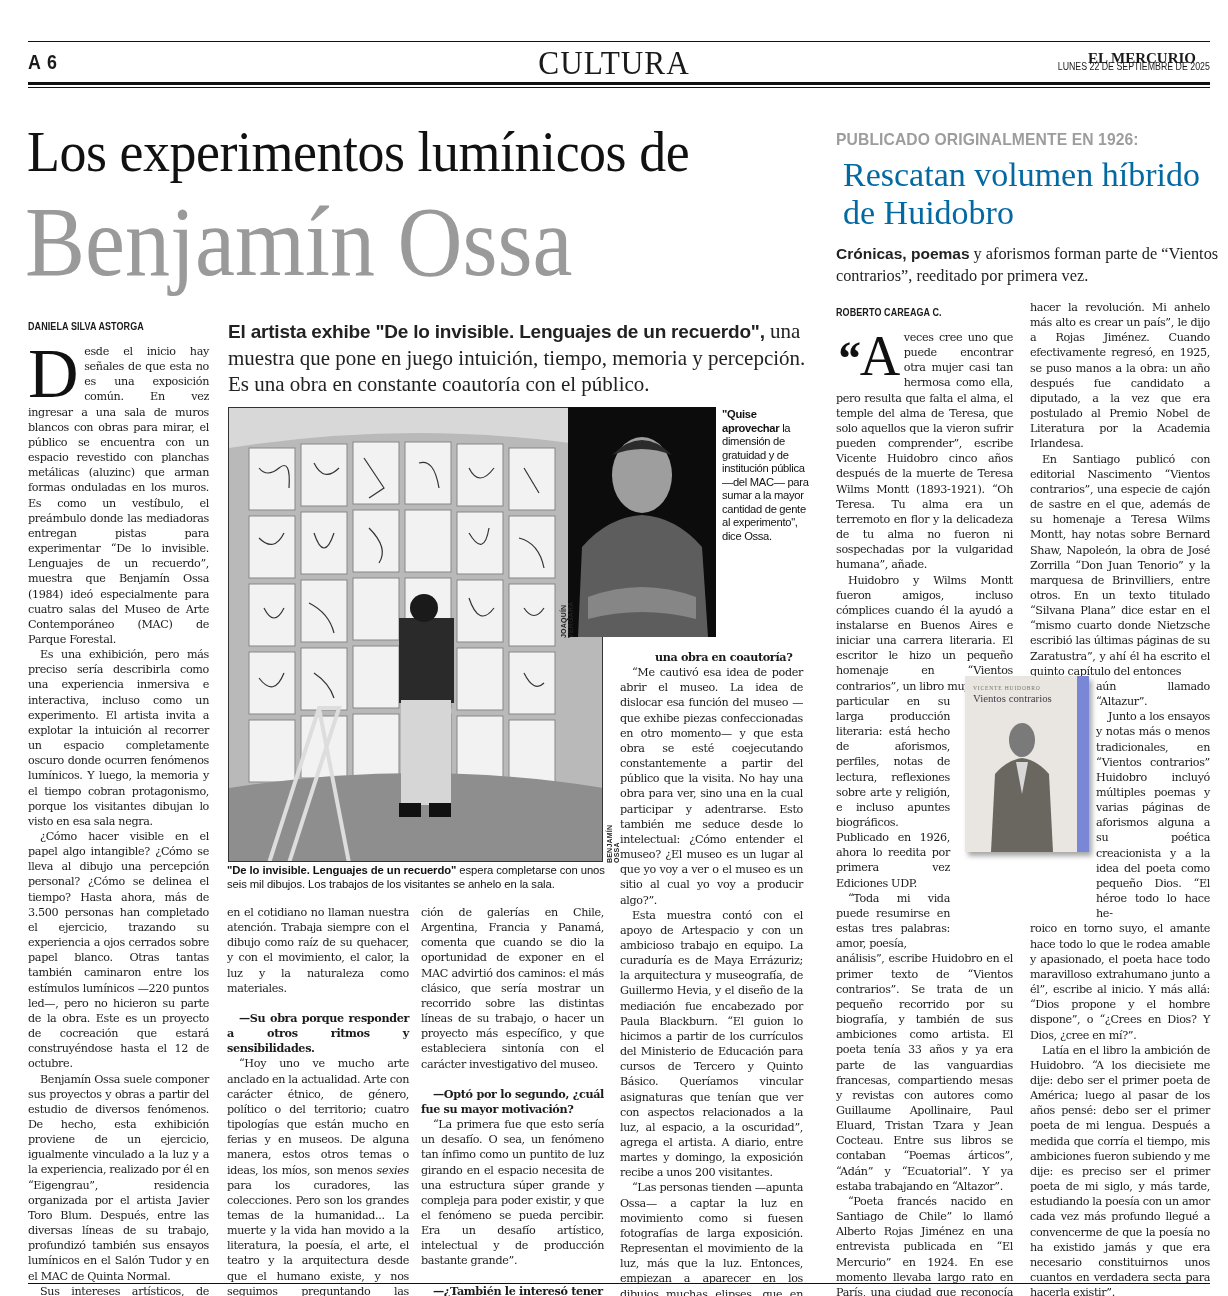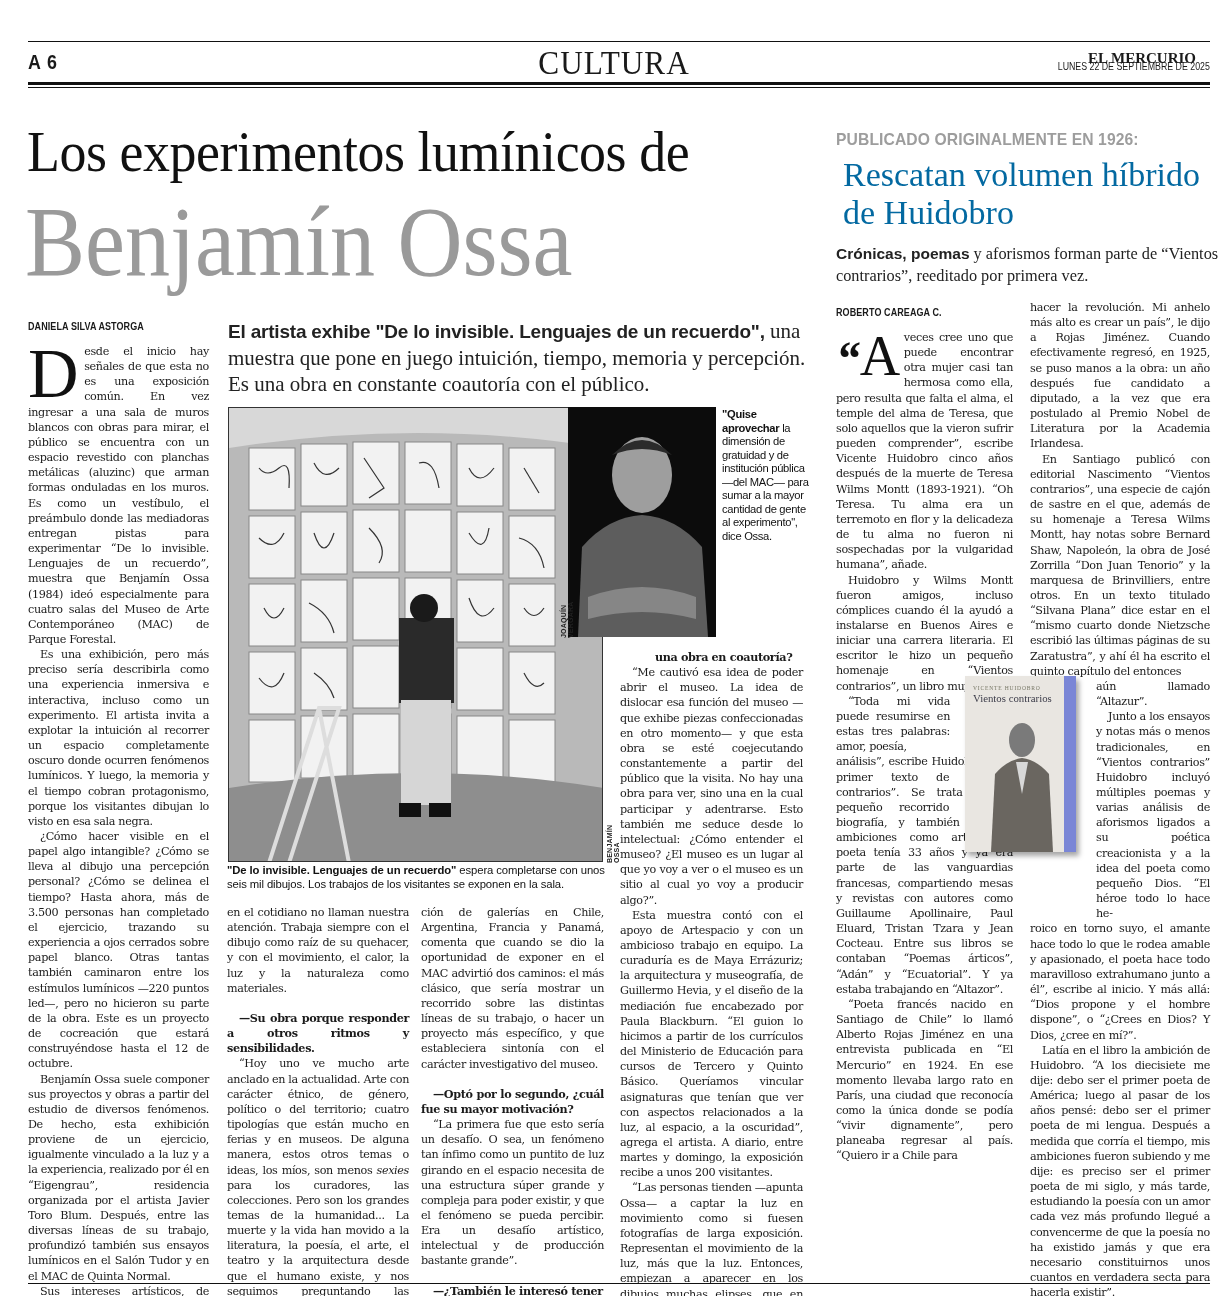--- a/index.html
+++ b/index.html
@@ -47,21 +47,21 @@
 
   
   .kicker { left: 836px; top: 130px; font-family: "Liberation Sans", sans-serif; font-weight: bold; font-size: 16.5px; color: #9d9d9d; letter-spacing: 0.1px; transform: scaleX(0.95); transform-origin: left; }
   .hl-right { left: 843px; top: 156px; width: 390px; font-family: "Liberation Serif", serif; font-size: 34px; line-height: 38px; color: #0369a1; }
   .deck-right { left: 836px; top: 243px; width: 390px; font-family: "Liberation Serif", serif; font-size: 16.3px; line-height: 22px; color: #222; }
   .deck-right b { font-family: "Liberation Sans", sans-serif; font-weight: bold; font-size: 15.5px; }
 
   .quote-cap { float: left; font-family: "Liberation Serif", serif; font-size: 56px; line-height: 44px; margin: 4px 4px 0 0; color: #111; }
   .quote-mark { font-family: "Liberation Serif", serif; font-size: 48px; font-style: italic; font-weight: bold; }
 
-  .book { left: 965px; top: 676px; width: 111px; height: 176px; background: #e9e6e1; box-shadow: 3px 4px 5px rgba(0,0,0,0.35); overflow: hidden; }
+  .book { left: 965px; top: 676px; width: 124px; height: 176px; background: #e9e6e1; box-shadow: 3px 4px 5px rgba(0,0,0,0.35); overflow: hidden; }
   .book-spine { position: absolute; right: 0; top: 0; width: 12px; height: 100%; background: #7a86d6; }
   .book-author { position: absolute; left: 8px; top: 9px; font-size: 5.6px; letter-spacing: 0.8px; color: #776; font-family: "Liberation Serif", serif; }
   .book-title { position: absolute; left: 8px; top: 16px; font-size: 10.8px; color: #3d3d4a; font-family: "Liberation Serif", serif; }
   .book-photo { position: absolute; left: 20px; top: 38px; width: 74px; height: 138px; }
 </style>
 </head>
 <body>
 
 <div class="abs top-rule"></div>
 <div class="abs hdr-page">A 6</div>
@@ -164,21 +164,21 @@
     <path d="M20,190 Q74,170 128,190 L128,212 Q74,198 20,212 Z" fill="#868686"></path>
   </svg>
 </div>
 <div class="abs credit-vert" style="left:560px; top:568px; height:70px;">JOAQUÍN VERGARA</div>
 
 <div class="abs pull">
   <b>"Quise aprovechar</b><span> la dimensión de gratuidad y de institución pública —del MAC— para sumar a la mayor cantidad de gente al experimento", dice Ossa.</span>
 </div>
 
 <div class="abs caption">
-  <b>"De lo invisible. Lenguajes de un recuerdo"</b><span> espera completarse con unos seis mil dibujos. Los trabajos de los visitantes se exponen en la sala.</span>
+  <b>"De lo invisible. Lenguajes de un recuerdo"</b><span> espera completarse con unos seis mil dibujos. Los trabajos de los visitantes se anhelo en la sala.</span>
 </div>
 
 <div class="abs col" style="left:227px; top:905px; width:182px;">
   <p class="noindent">en el cotidiano no llaman nuestra atención. Trabaja siempre con el dibujo como raíz de su quehacer, y con el movimiento, el calor, la luz y la naturaleza como materiales.</p>
   <p class="q">—Su obra porque responder a otros ritmos y sensibilidades.</p>
   <p><span>“Hoy uno ve mucho arte anclado en la actualidad. Arte con carácter étnico, de género, político o del territorio; cuatro tipologías que están mucho en ferias y en museos. De alguna manera, estos otros temas o ideas, los míos, son menos </span><em>sexies</em><span> para los curadores, las colecciones. Pero son los grandes temas de la humanidad... La muerte y la vida han movido a la literatura, la poesía, el arte, el teatro y la arquitectura desde que el humano existe, y nos seguimos preguntando las mismas cosas”.</span></p>
 
 </div>
 
 <div class="abs col" style="left:421px; top:905px; width:183px;">
@@ -199,32 +199,33 @@
 <div class="abs hl-right">Rescatan volumen híbrido de Huidobro</div>
 <div class="abs deck-right">
   <b>Crónicas, poemas</b><span> y aforismos forman parte de “Vientos contrarios”, reeditado por primera vez.</span>
 </div>
 <div class="abs byline" style="left:836px; top:307px;">ROBERTO CAREAGA C.</div>
 
 <div class="abs col" style="left:836px; top:330px; width:177px;">
   <p class="noindent"><span class="quote-cap"><span class="quote-mark">“</span><span>A</span></span><span>veces cree uno que puede encontrar otra mujer casi tan hermosa como ella, pero resulta que falta el alma, el temple del alma de Teresa, que solo aquellos que la vieron sufrir pueden comprender”, escribe Vicente Huidobro cinco años después de la muerte de Teresa Wilms Montt (1893-1921). “Oh Teresa. Tu alma era un terremoto en flor y la delicadeza de tu alma no fueron ni sospechadas por la vulgaridad humana”, añade.</span></p>
   <p>Huidobro y Wilms Montt fueron amigos, incluso cómplices cuando él la ayudó a instalarse en Buenos Aires e iniciar una carrera literaria. El escritor le hizo un pequeño homenaje en “Vientos contrarios”, un libro muy</p>
   <div style="width:114px;">
+    <p class="noindent">particular en su larga producción literaria: está hecho de aforismos, perfiles, notas de lectura, reflexiones sobre arte y religión, e incluso apuntes biográficos. Publicado en 1926, ahora lo reedita por primera vez Ediciones UDP.</p>
     <p>“Toda mi vida puede resumirse en estas tres palabras: amor, poesía,</p>
   </div>
   <p class="noindent">análisis”, escribe Huidobro en el primer texto de “Vientos contrarios”. Se trata de un pequeño recorrido por su biografía, y también de sus ambiciones como artista. El poeta tenía 33 años y ya era parte de las vanguardias francesas, compartiendo mesas y revistas con autores como Guillaume Apollinaire, Paul Eluard, Tristan Tzara y Jean Cocteau. Entre sus libros se contaban “Poemas árticos”, “Adán” y “Ecuatorial”. Y ya estaba trabajando en “Altazor”.</p>
   <p>“Poeta francés nacido en Santiago de Chile” lo llamó Alberto Rojas Jiménez en una entrevista publicada en “El Mercurio” en 1924. En ese momento llevaba largo rato en París, una ciudad que reconocía como la única donde se podía “vivir dignamente”, pero planeaba regresar al país. “Quiero ir a Chile para</p>
 </div>
 
 <div class="abs col" style="left:1030px; top:300px; width:180px;">
   <p class="noindent">hacer la revolución. Mi anhelo más alto es crear un país”, le dijo a Rojas Jiménez. Cuando efectivamente regresó, en 1925, se puso manos a la obra: un año después fue candidato a diputado, a la vez que era postulado al Premio Nobel de Literatura por la Academia Irlandesa.</p>
   <p>En Santiago publicó con editorial Nascimento “Vientos contrarios”, una especie de cajón de sastre en el que, además de su homenaje a Teresa Wilms Montt, hay notas sobre Bernard Shaw, Napoleón, la obra de José Zorrilla “Don Juan Tenorio” y la marquesa de Brinvilliers, entre otros. En un texto titulado “Silvana Plana” dice estar en el “mismo cuarto donde Nietzsche escribió las últimas páginas de su Zaratustra”, y ahí él ha escrito el quinto capítulo del entonces</p>
   <div style="margin-left:66px;">
     <p class="noindent">aún llamado “Altazur”.</p>
-    <p>Junto a los ensayos y notas más o menos tradicionales, en “Vientos contrarios” Huidobro incluyó múltiples poemas y varias análisis de aforismos ligados a su poética creacionista y a la idea del poeta como pequeño Dios. “El héroe todo lo hace he-</p>
+    <p>Junto a los ensayos y notas más o menos tradicionales, en “Vientos contrarios” Huidobro incluyó múltiples poemas y varias páginas de aforismos alguna a su poética creacionista y a la idea del poeta como pequeño Dios. “El héroe todo lo hace he-</p>
   </div>
   <p class="noindent">roico en torno suyo, el amante hace todo lo que le rodea amable y apasionado, el poeta hace todo maravilloso extrahumano junto a él”, escribe al inicio. Y más allá: “Dios propone y el hombre dispone”, o “¿Crees en Dios? Y Dios, ¿cree en mí?”.</p>
   <p>Latía en el libro la ambición de Huidobro. “A los diecisiete me dije: debo ser el primer poeta de América; luego al pasar de los años pensé: debo ser el primer poeta de mi lengua. Después a medida que corría el tiempo, mis ambiciones fueron subiendo y me dije: es preciso ser el primer poeta de mi siglo, y más tarde, estudiando la poesía con un amor cada vez más profundo llegué a convencerme de que la poesía no ha existido jamás y que era necesario constituirnos unos cuantos en verdadera secta para hacerla existir”.</p>
 </div>
 
 <div class="abs book">
   <div class="book-author">VICENTE HUIDOBRO</div>
   <div class="book-title">Vientos contrarios</div>
   <svg class="book-photo" viewBox="0 0 74 138">
     <ellipse cx="37" cy="26" rx="13" ry="17" fill="#7a7a7a"></ellipse>

